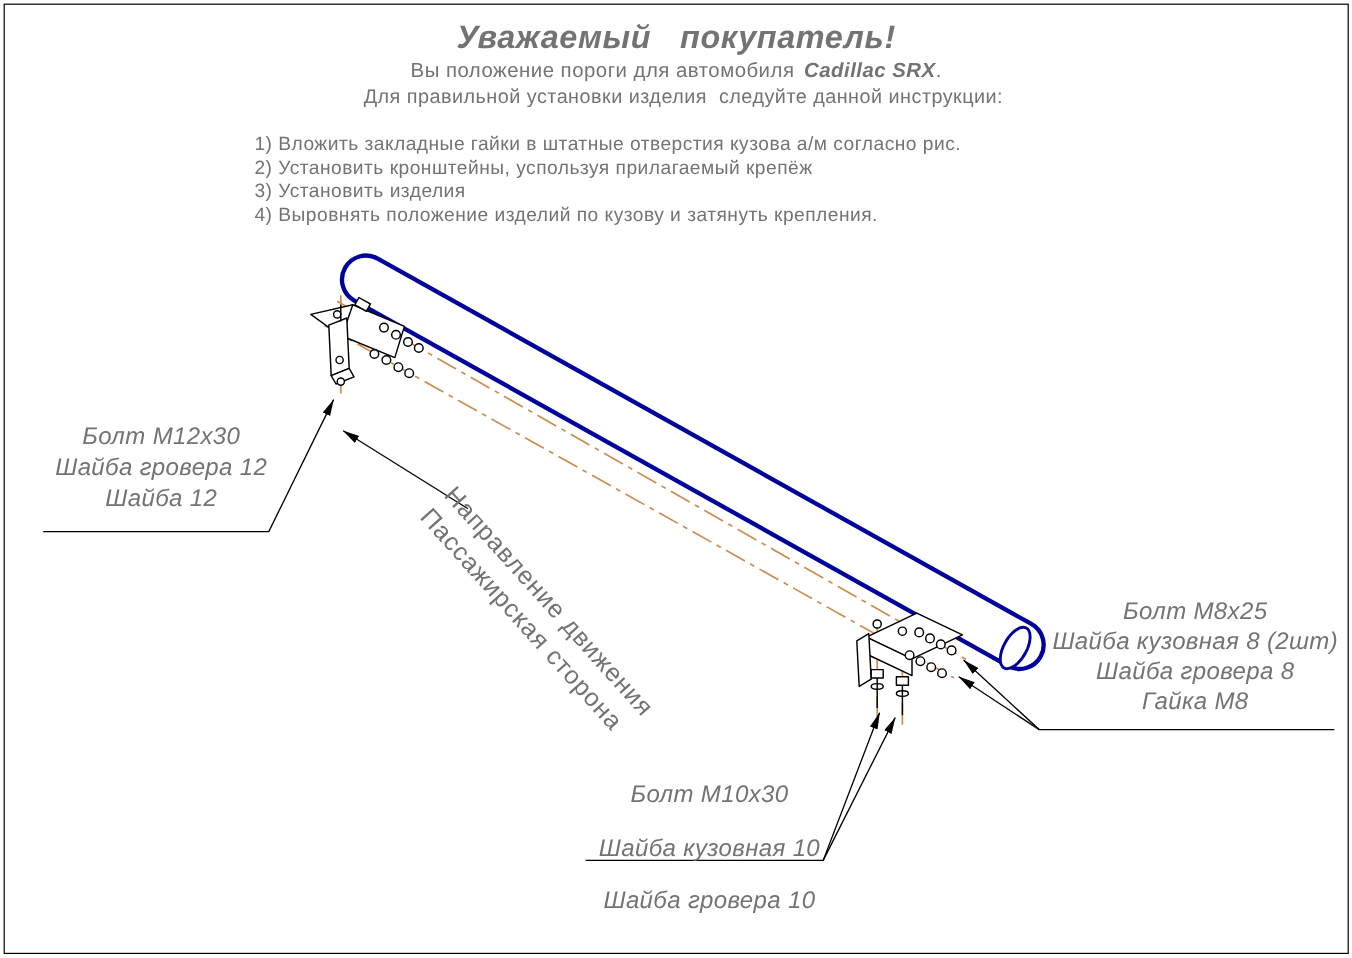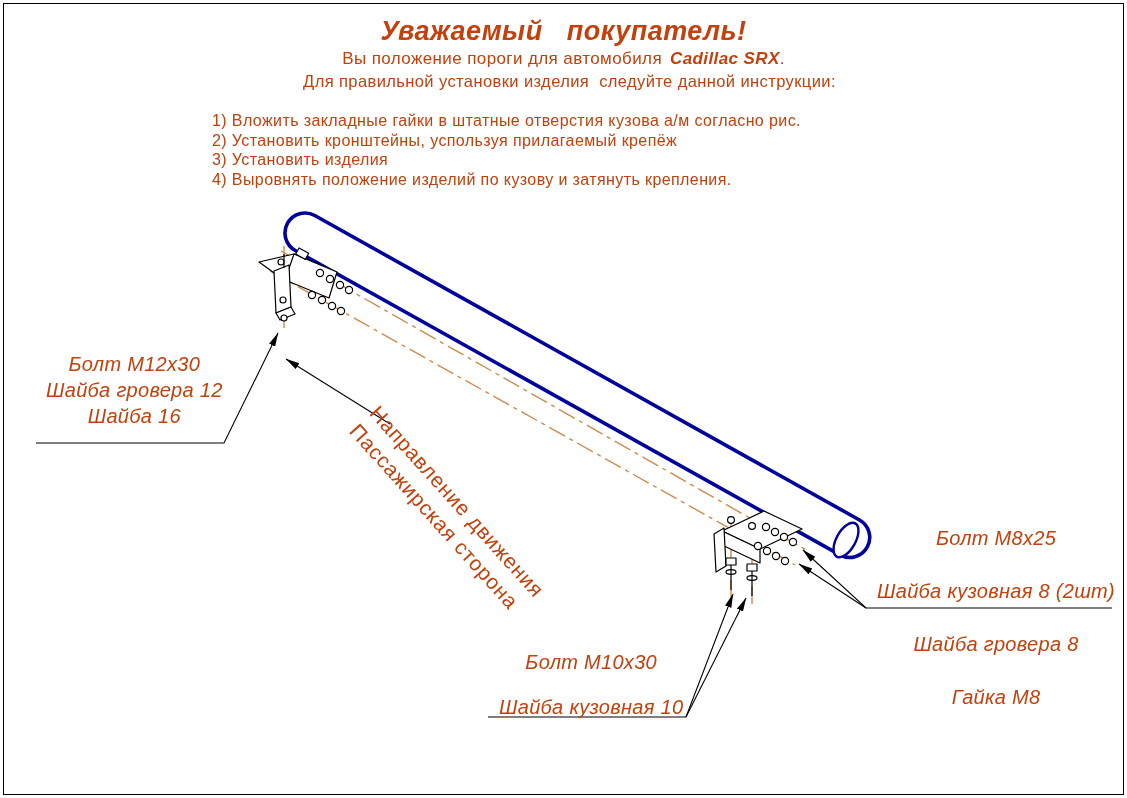--- a/index.html
+++ b/index.html
@@ -1,18 +1,18 @@
 <!DOCTYPE html>
 <html><head>
 <meta charset="utf-8">
 <style>
   html,body{margin:0;padding:0;background:#fff;}
   .page{
     position:relative;width:1127px;height:798px;background:#ffffff;
-    font-family:"Liberation Sans",sans-serif;color:#c2410c;overflow:hidden;
+    font-family:"Liberation Sans",sans-serif;color:#737373;overflow:hidden;
   }
   .frame{position:absolute;inset:3px;border:1.6px solid #000;pointer-events:none;}
   .hdr-title{
     position:absolute;left:0;right:0;top:16px;text-align:center;
     font-size:27px;font-weight:bold;font-style:italic;white-space:pre;letter-spacing:.5px;
   }
   .hdr-line2{
     position:absolute;left:0;right:0;top:49px;text-align:center;
     font-size:17px;letter-spacing:.4px;
   }
@@ -23,21 +23,21 @@
   }
   .steps{
     position:absolute;left:212px;top:111px;font-size:16px;letter-spacing:.4px;
   }
   .steps .step{height:19.5px;line-height:19.5px;white-space:pre;}
   .drawing{position:absolute;left:0;top:0;}
   .callout{
     position:absolute;font-style:italic;font-size:20px;letter-spacing:.3px;white-space:nowrap;text-align:center;
   }
   .callout .cl{height:26px;line-height:26px;}
-  .callout-right .cl{height:25px;line-height:25px;margin-top:28px;}
+  .callout-right .cl{height:25px;line-height:25px;}
   .callout-bottom .cl{height:27.5px;line-height:27.5px;margin-top:17px;}
   .direction-label{
     position:absolute;left:384px;top:400px;font-size:21px;letter-spacing:.8px;
     transform:rotate(48deg);transform-origin:0 0;white-space:nowrap;
   }
   .direction-label .dl{height:27px;line-height:27px;}
 </style>
 </head>
 <body>
 
@@ -135,32 +135,33 @@
       <path d="M1112,608 L866,608 L803,550" marker-end="url(#arr)"></path>
       <path d="M866,608 L799,564" marker-end="url(#arr)"></path>
       <path d="M488,717 L686,717 L733,594" marker-end="url(#arr)"></path>
       <path d="M686,717 L746,598" marker-end="url(#arr)"></path>
     </g>
   </svg>
 
   <div class="callout" style="left:46px;top:351px;">
     <div class="cl">Болт М12х30</div>
     <div class="cl">Шайба гровера 12</div>
-    <div class="cl">Шайба 16</div>
+    <div class="cl">Шайба 12</div>
   </div>
 
   <div class="callout callout-right" style="left:877px;top:498px;">
     <div class="cl">Болт М8х25</div>
     <div class="cl">Шайба кузовная 8 (2шт)</div>
     <div class="cl">Шайба гровера 8</div>
     <div class="cl">Гайка М8</div>
   </div>
 
   <div class="callout callout-bottom" style="left:499px;top:632px;">
     <div class="cl">Болт М10х30</div>
     <div class="cl">Шайба кузовная 10</div>
+    <div class="cl">Шайба гровера 10</div>
   </div>
 
   <div class="direction-label">
     <div class="dl">Направление движения</div>
     <div class="dl">Пассажирская сторона</div>
   </div>
 </div>
 
 </body></html>

